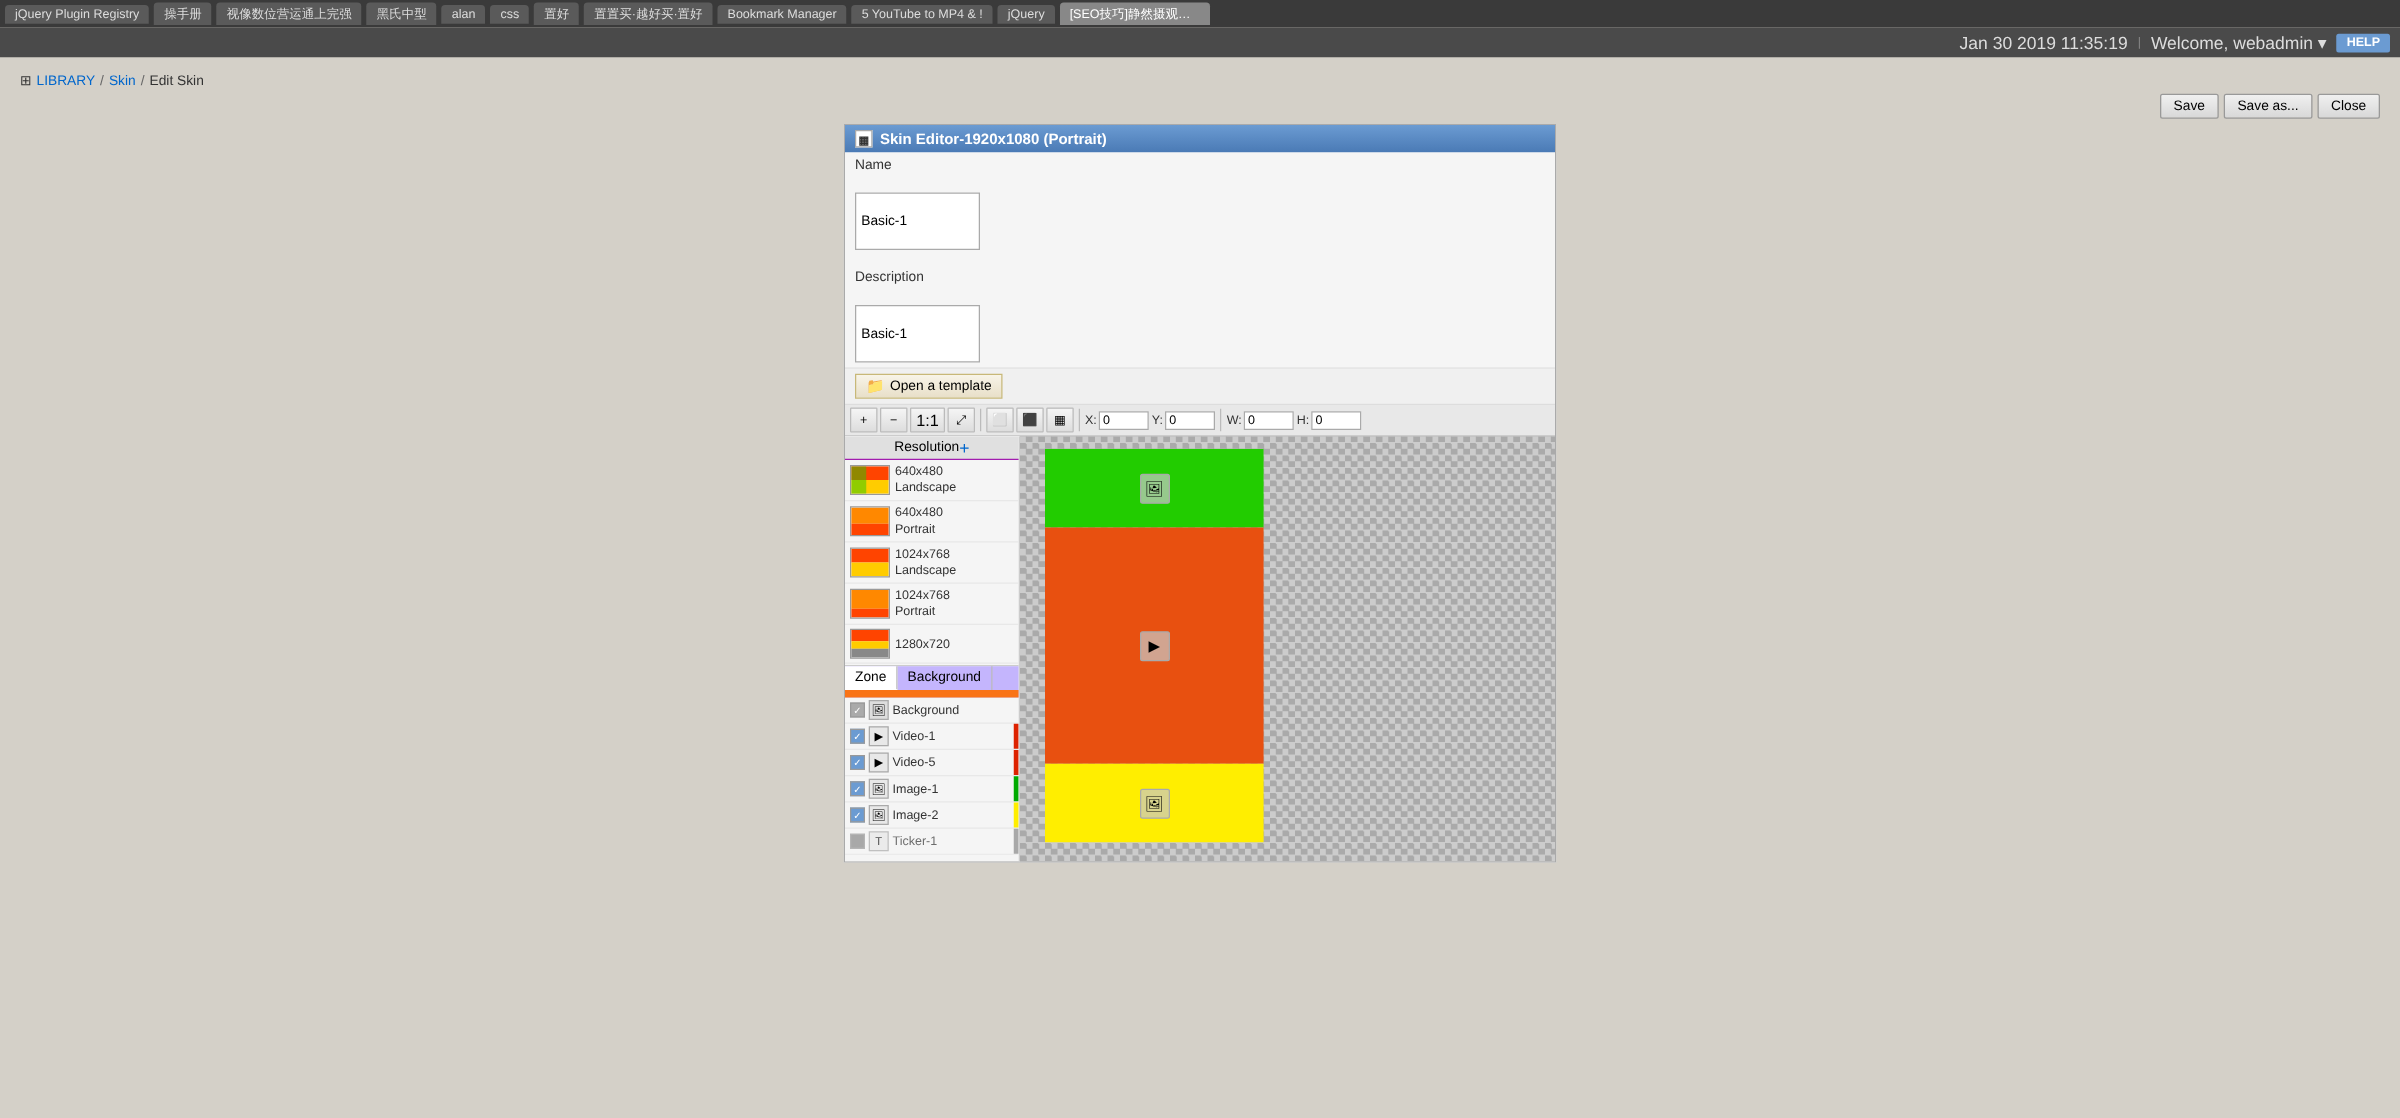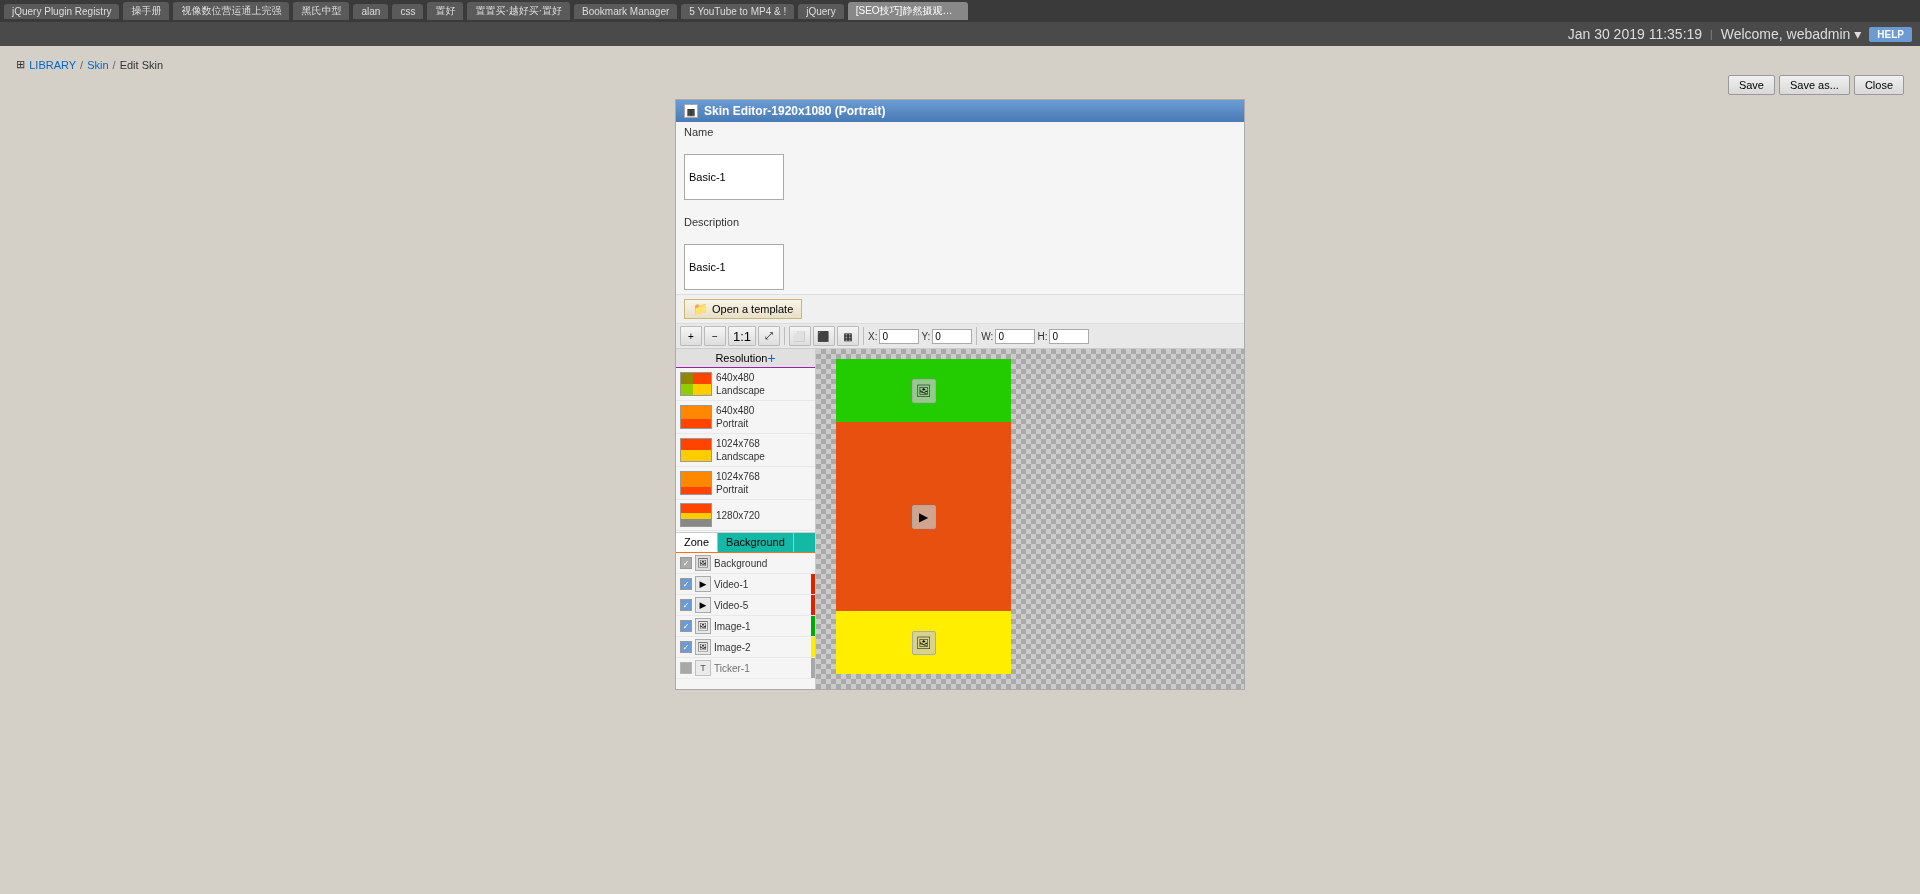--- a/index.html
+++ b/index.html
@@ -225,22 +225,22 @@
       flex-shrink: 0;
       position: relative;
       overflow: hidden;
       border: 1px solid #999;
     }
     .res-label { font-size: 10px; color: #333; line-height: 1.3; }
 
     
     .zone-tabs {
       display: flex;
-      background: #14b8a6;
-      border-bottom: 1px solid #f97316;
+      background: #c4b5fd;
+      border-bottom: 6px solid #f97316;
     }
     .zone-tab {
       padding: 3px 8px;
       font-size: 11px;
       cursor: pointer;
       border-right: 1px solid #bbb;
     }
     .zone-tab.active { background: white; border-bottom: 1px solid white; }
 
     

